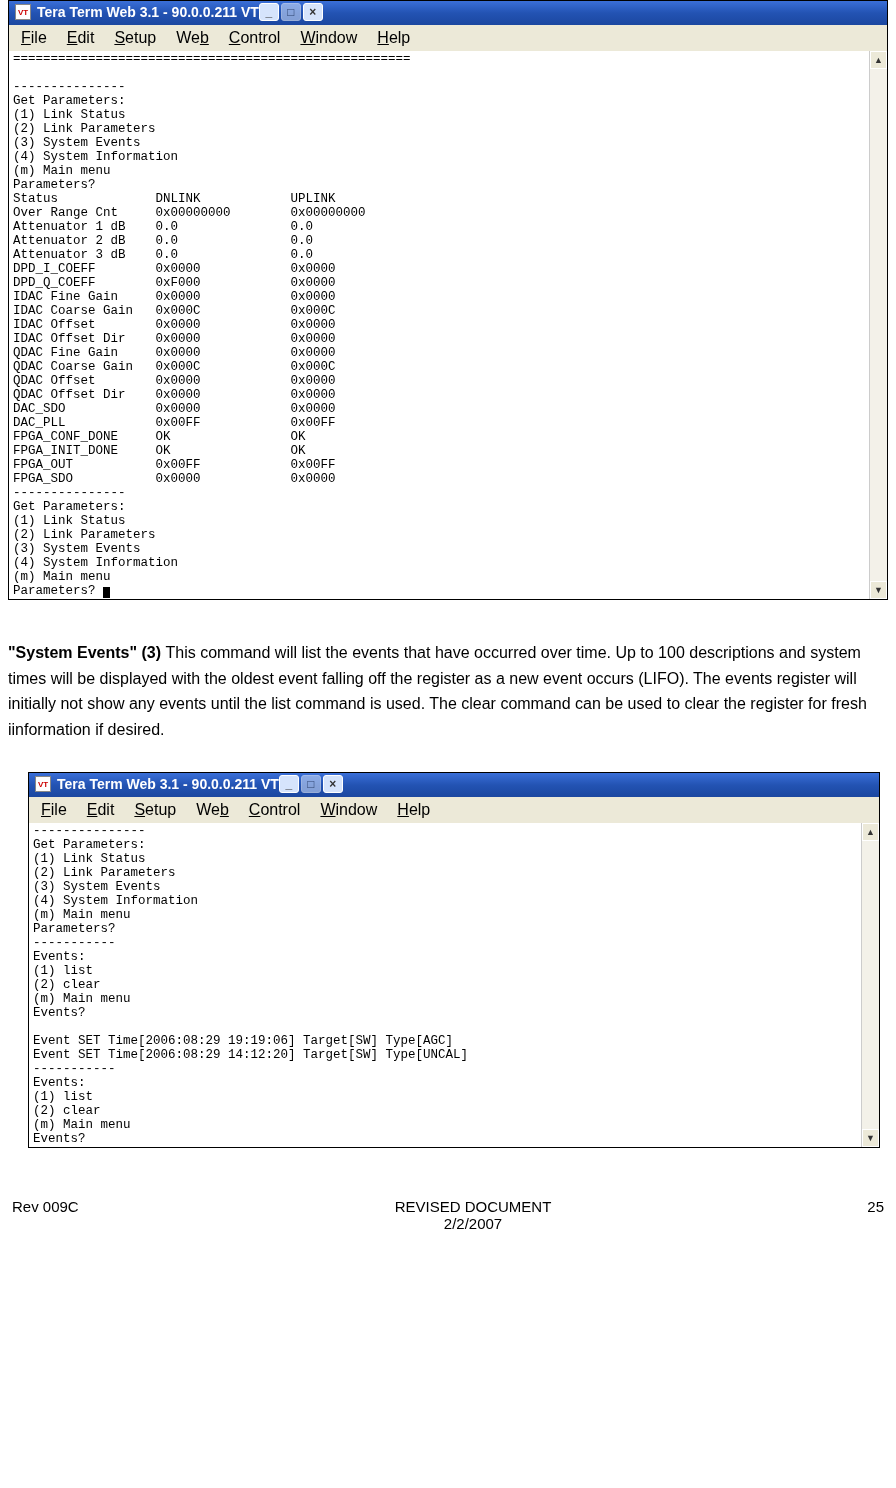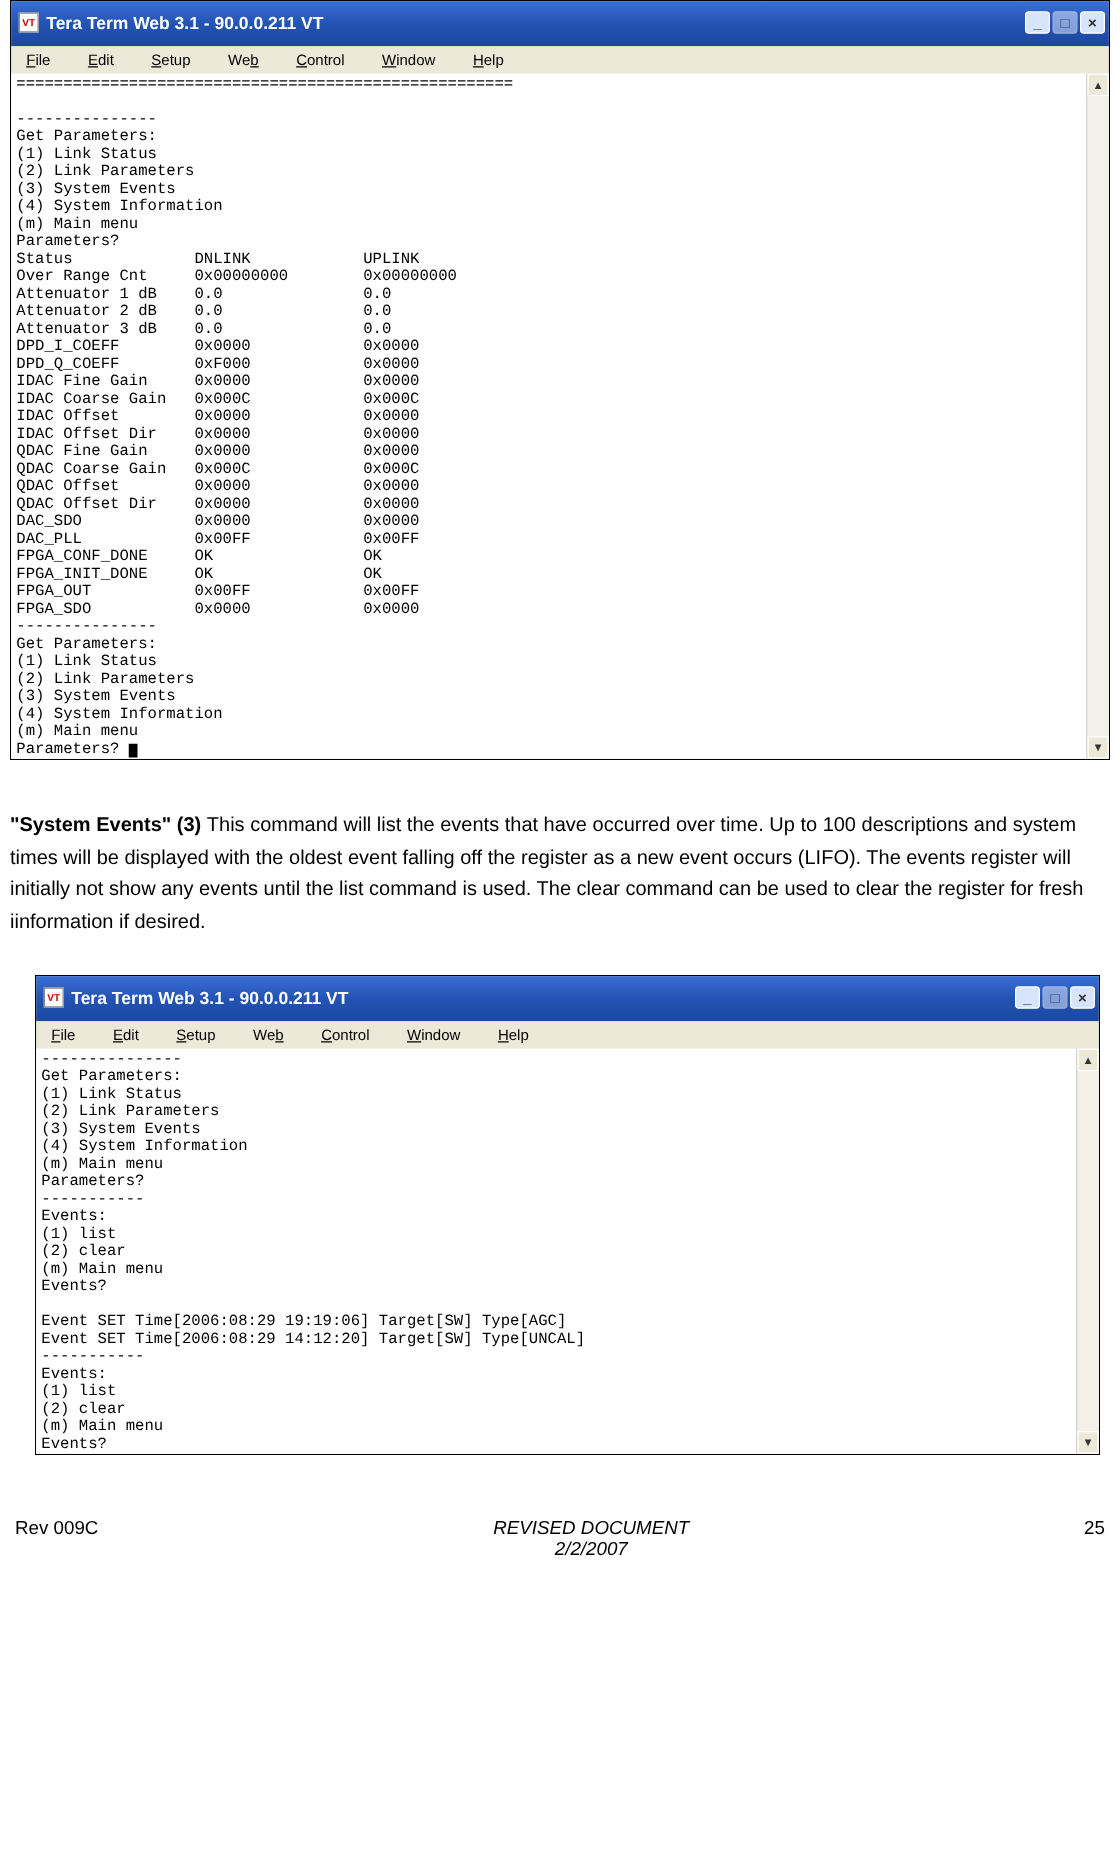--- a/index.html
+++ b/index.html
@@ -17,26 +17,25 @@
   .window {
     border: 1px solid #000;
     background: #ece9d8;
     margin-bottom: 8px;
   }
   .titlebar {
     background: linear-gradient(to bottom, #3a6fd8 0%, #2353b3 50%, #1b47a0 100%);
     color: #fff;
     display: flex;
     align-items: center;
-    justify-content: space-between;
     padding: 0 3px 2px 6px;
     font-size: 14px;
     font-family: "Tahoma", Arial, sans-serif;
     font-weight: bold;
-    height: 36px;
+    height: 24px;
   }
   .titlebar-left {
     display: flex;
     align-items: center;
     gap: 6px;
   }
   .app-icon {
     width: 16px; height: 16px;
     background: #fefefe;
     border: 1px solid #888;
@@ -61,24 +60,24 @@
     justify-content: center;
     font-family: Arial;
     font-size: 12px;
     font-weight: bold;
     color: #333;
   }
   .title-btn.disabled { opacity: 0.55; }
   .menubar {
     background: #ece9d8;
     font-family: "Tahoma", Arial, sans-serif;
-    font-size: 12px;
+    font-size: 16px;
     padding: 2px 4px;
     display: flex;
-    gap: 14px;
+    gap: 4px;
   }
   .menu-item {
     padding: 2px 8px;
   }
   .menu-item u { text-decoration: underline; }
   .term-wrap {
     display: flex;
     background: #fff;
   }
   .terminal {
@@ -121,21 +120,21 @@
   .body-text .lead { font-weight: bold; }
   .footer {
     display: flex;
     justify-content: space-between;
     font-family: Arial, sans-serif;
     font-size: 15px;
     margin-top: 50px;
     padding: 0 4px 8px 4px;
     align-items: flex-start;
   }
-  .footer .center { text-align: center; font-style: italic; }
+  .footer .center { text-align: center; }
   .cursor {
     display: inline-block;
     width: 7px; height: 11px;
     background: #000;
     vertical-align: text-bottom;
   }
 </style>
 </head>
 <body>
 

